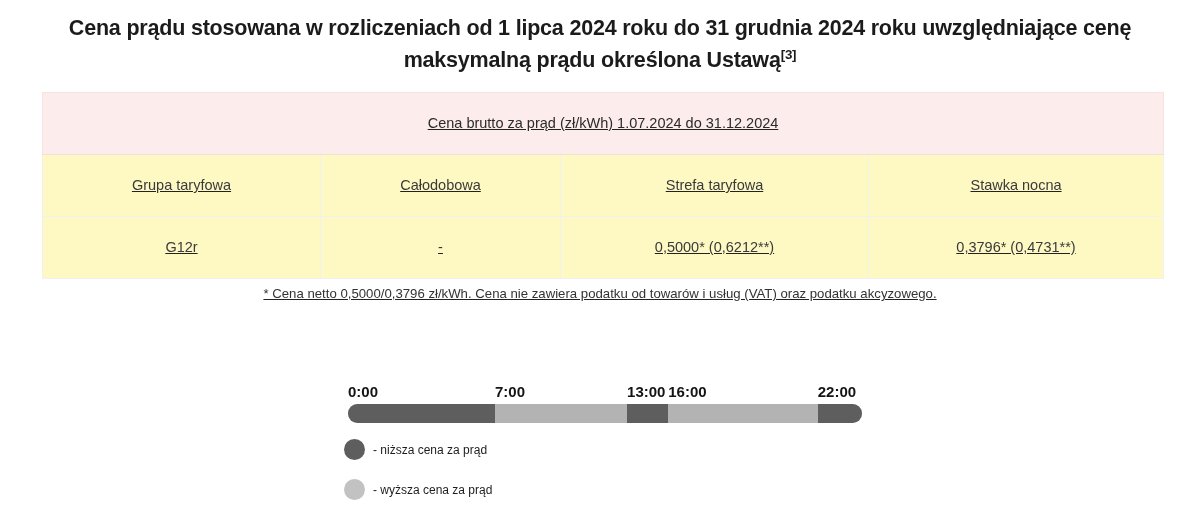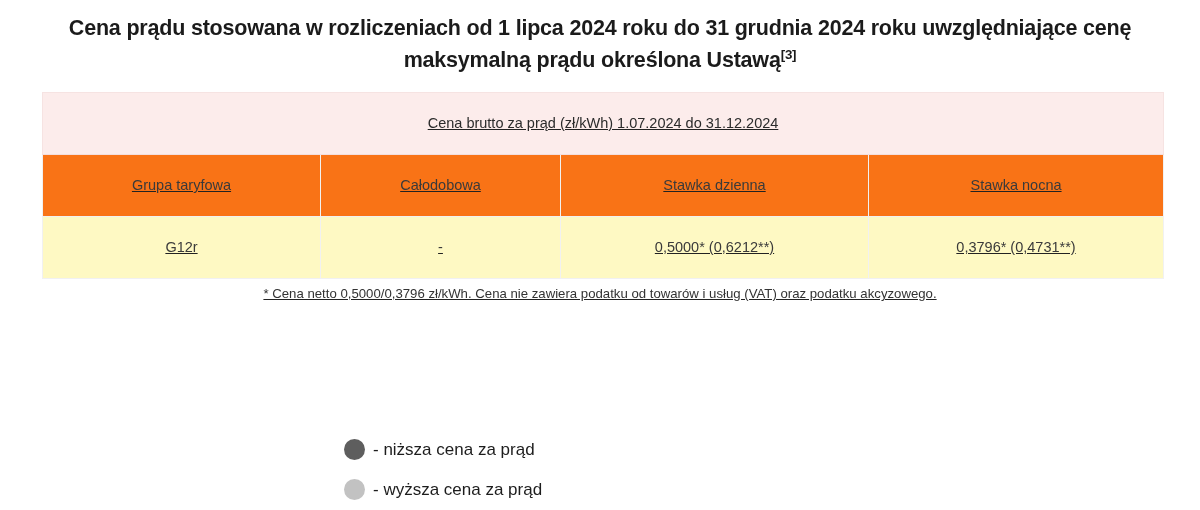--- a/index.html
+++ b/index.html
@@ -64,21 +64,21 @@
     background: #fceceb;
     border: 1px solid #f6e3e2;
     border-bottom: 1px solid #f3dedd;
     text-align: center;
     font-weight: normal;
     font-size: 14.5px;
     color: #2b2b2b;
     padding: 22px 10px 23px 10px;
   }
   .head-row th {
-    background: #f97316;
+    background: #fef9c3;
     border: 1px solid #f1f1f1;
     border-top: none;
     text-align: center;
     font-weight: normal;
     font-size: 14.5px;
     color: #3a3a3a;
     padding: 22px 10px 23px 10px;
   }
   .data-row td {
     background: #fef9c3;
@@ -153,21 +153,21 @@
     margin-bottom: 9px;
   }
   .swatch {
     width: 21px;
     height: 21px;
     border-radius: 50%;
     flex: 0 0 auto;
   }
   .legend-label {
     margin-left: 8px;
-    font-size: 17px;
+    font-size: 12px;
     color: #1d1d1d;
     white-space: nowrap;
     text-align: center;
   }
 </style>
 </head>
 <body>
 
 <div class="page">
 
@@ -181,39 +181,55 @@
           <col class="c3">
           <col class="c4">
       </colgroup>
       <thead>
         <tr class="band-row">
           <th colspan="4">Cena brutto za prąd (zł/kWh) 1.07.2024 do 31.12.2024</th>
         </tr>
         <tr class="head-row">
           <th>Grupa taryfowa</th>
           <th>Całodobowa</th>
-          <th>Stawka dzienna</th>
+          <th>Strefa taryfowa</th>
           <th>Stawka nocna</th>
         </tr>
       </thead>
       <tbody>
         <tr class="data-row">
           <td>G12r</td>
           <td>-</td>
           <td>0,5000* (0,6212**)</td>
           <td>0,3796* (0,4731**)</td>
         </tr>
       </tbody>
     </table>
   </div>
 
   <div class="notes">
     <div class="note">* Cena netto 0,5000/0,3796 zł/kWh. Cena nie zawiera podatku od towarów i usług (VAT) oraz podatku akcyzowego.</div>
   </div>
 
+  <div class="timeline-block">
+    <div class="tick-row">
+        <span class="tick" style="left: 0px;">0:00</span>
+        <span class="tick" style="left: 147.004px;">7:00</span>
+        <span class="tick" style="left: 279.102px;">13:00</span>
+        <span class="tick" style="left: 320.222px;">16:00</span>
+        <span class="tick" style="left: 469.796px;">22:00</span>
+      </div>
+    <div class="bar">
+        <div class="seg" style="left: 0px; width: 147.004px; background: rgb(94, 94, 94);"></div>
+        <div class="seg" style="left: 147.004px; width: 132.098px; background: rgb(179, 179, 179);"></div>
+        <div class="seg" style="left: 279.102px; width: 41.12px; background: rgb(94, 94, 94);"></div>
+        <div class="seg" style="left: 320.222px; width: 149.574px; background: rgb(179, 179, 179);"></div>
+        <div class="seg" style="left: 469.796px; width: 44.204px; background: rgb(94, 94, 94);"></div>
+      </div>
+  </div>
 
   <div class="legend">
       <div class="legend-item">
         <span class="swatch" style="background: rgb(94, 94, 94);"></span>
         <span class="legend-label">- niższa cena za prąd</span>
       </div>
       <div class="legend-item">
         <span class="swatch" style="background: rgb(194, 194, 194);"></span>
         <span class="legend-label">- wyższa cena za prąd</span>
       </div>

